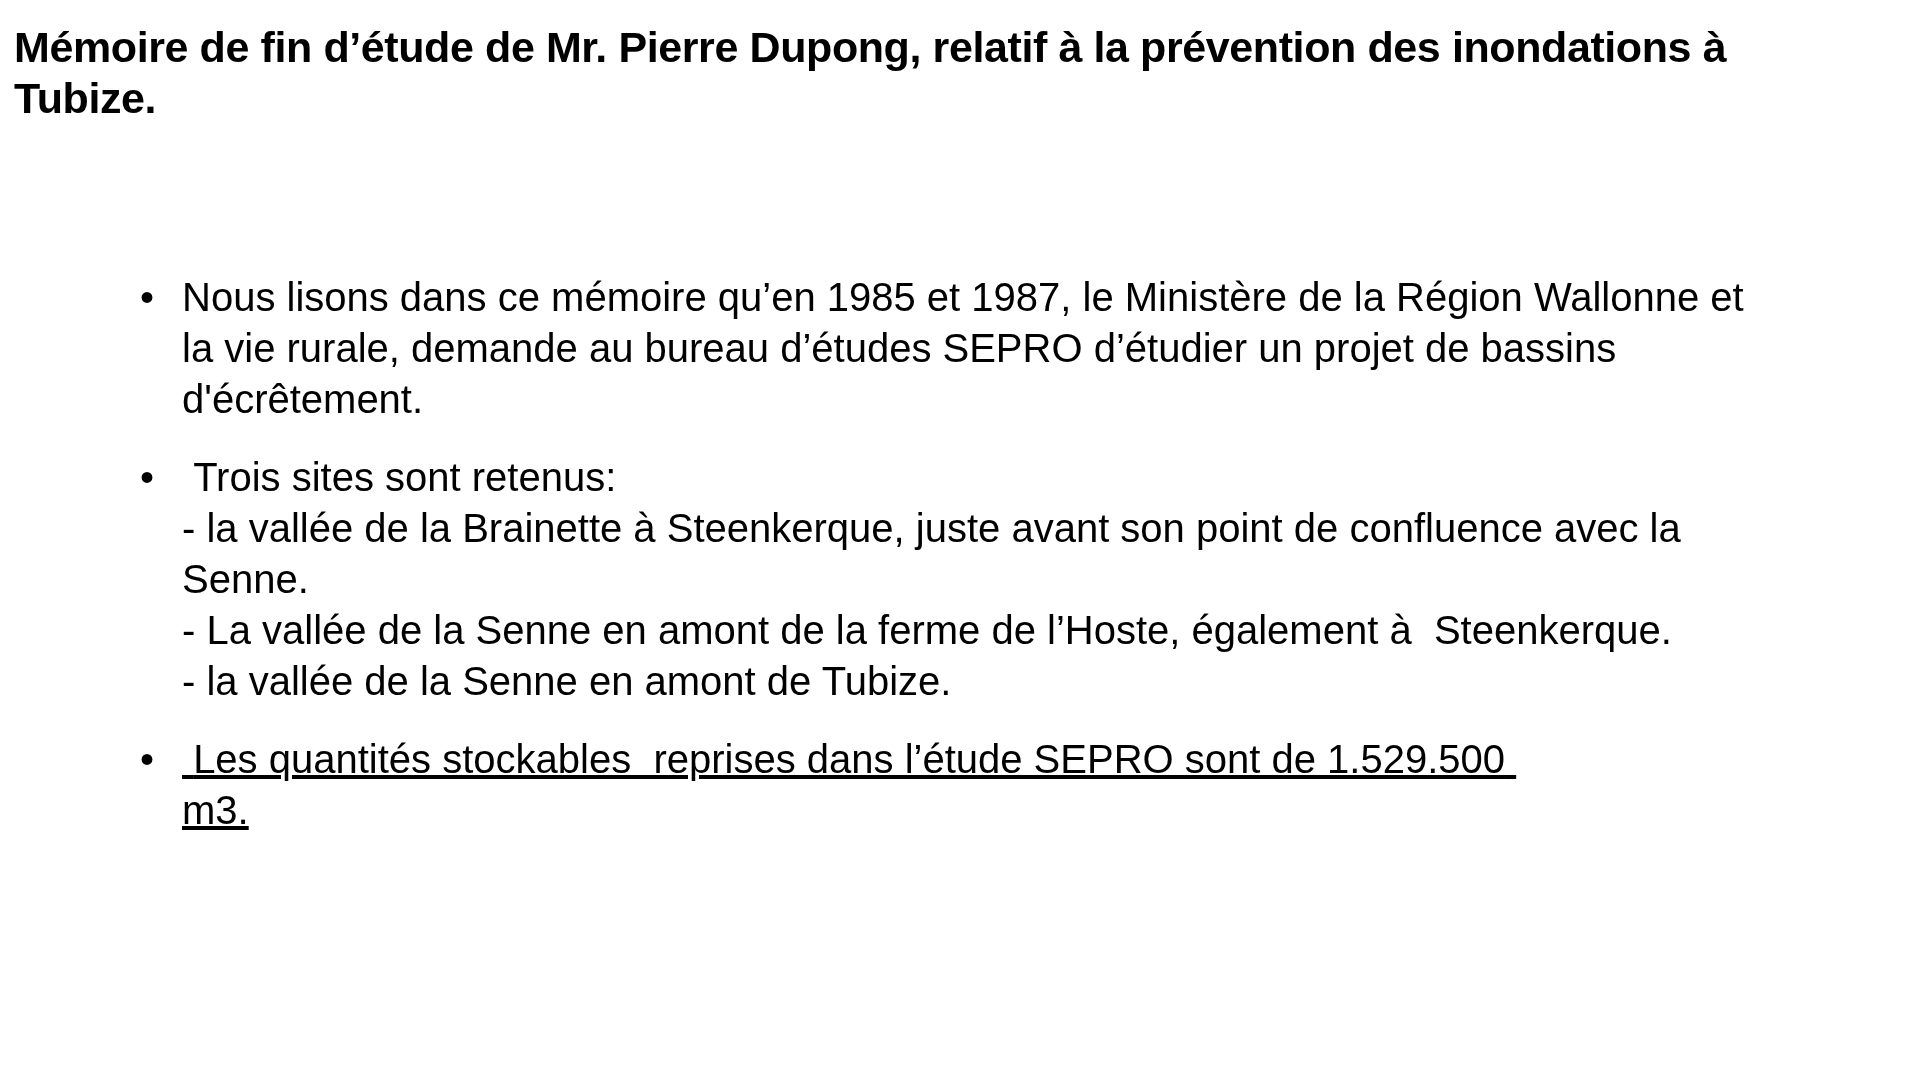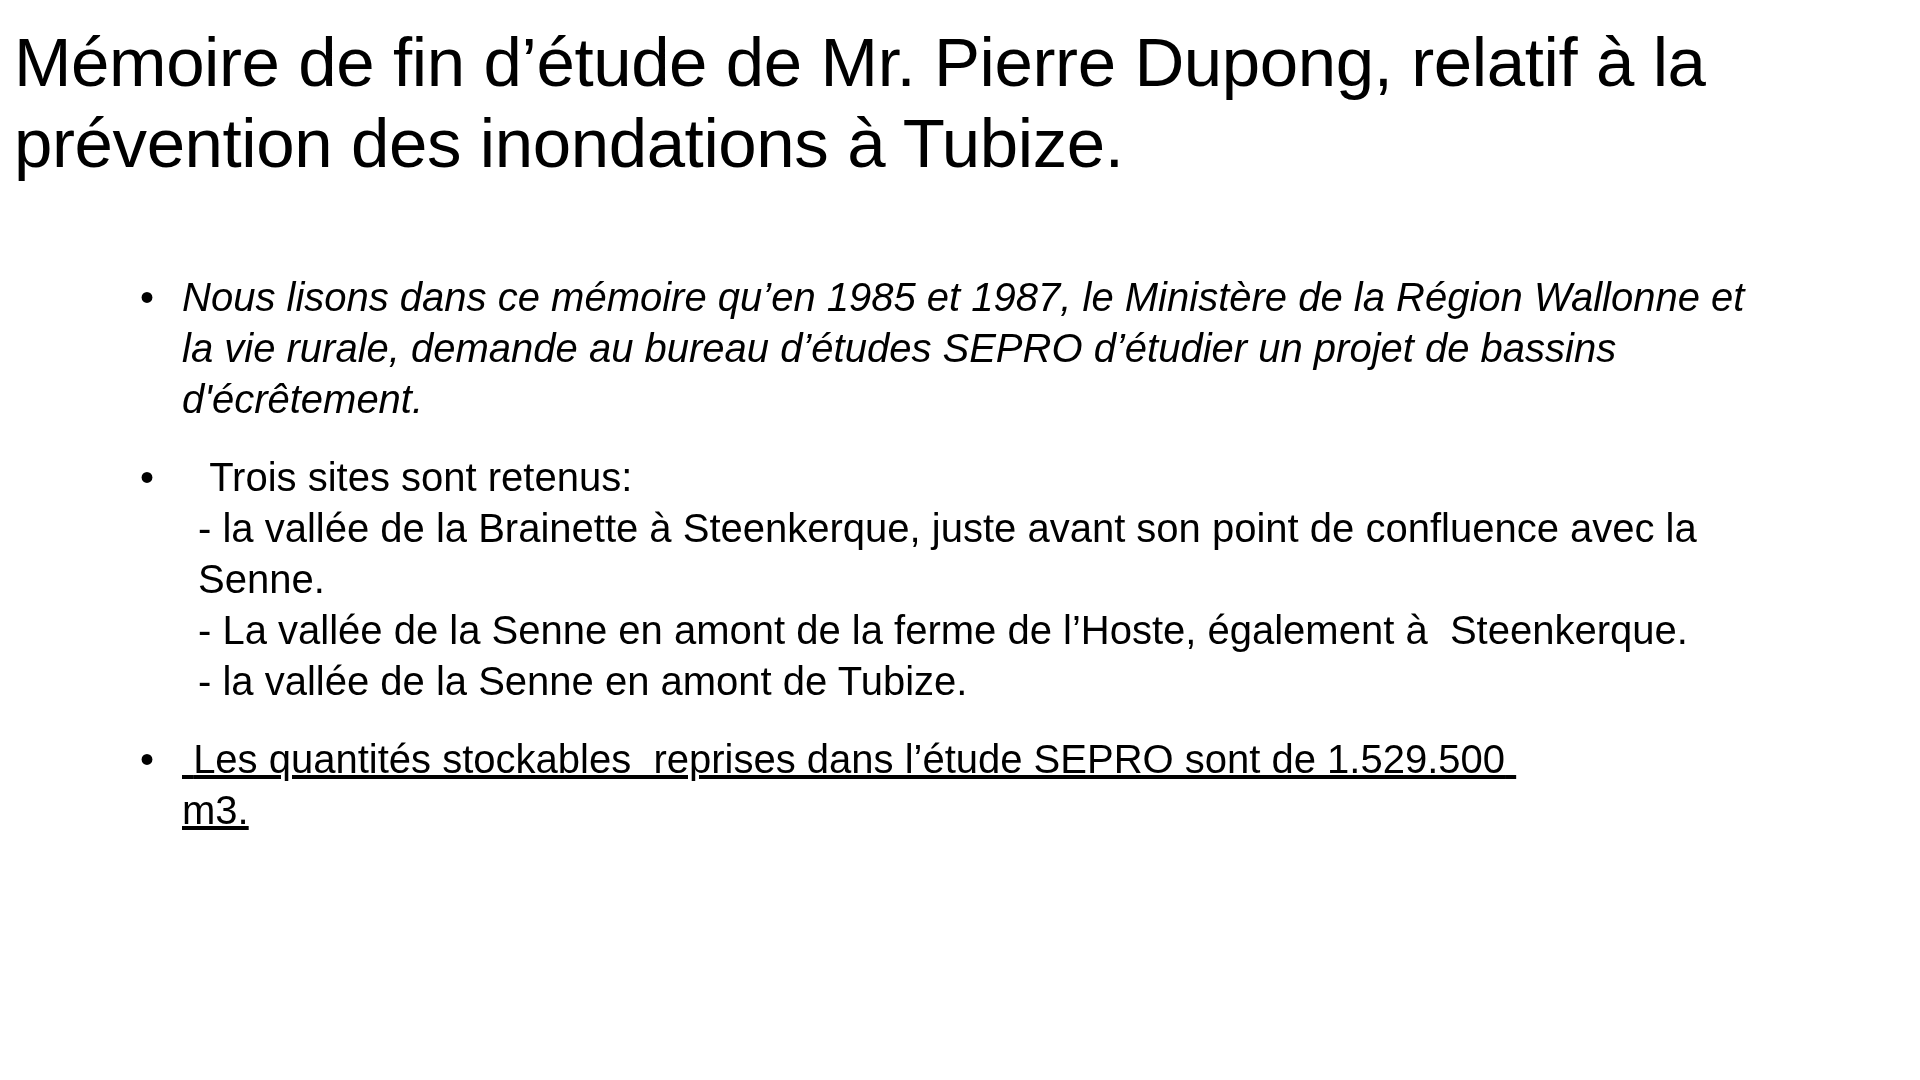--- a/index.html
+++ b/index.html
@@ -19,23 +19,23 @@
     width: 1920px;
     height: 1080px;
     background: #ffffff;
     box-sizing: border-box;
   }
   .slide-title {
     position: absolute;
     left: 14px;
     top: 22px;
     width: 1860px;
-    font-size: 69px;
+    font-size: 43px;
     line-height: 1.18;
-    font-weight: 400;
+    font-weight: 700;
     letter-spacing: -0.4px;
     color: #000000;
     white-space: pre-wrap;
   }
   .body-block {
     position: absolute;
     left: 140px;
     top: 272px;
     width: 1660px;
   }
@@ -52,22 +52,22 @@
     text-align: left;
     color: #000000;
   }
   .bullet-text {
     flex: 1 1 auto;
     font-size: 40px;
     line-height: 1.28;
     color: #000000;
     white-space: pre-wrap;
   }
-  .b1 .bullet-text { max-width: 1570px; font-style: italic; }
-  .b2 .bullet-text { max-width: 1540px; margin-left: 16px; }
+  .b1 .bullet-text { max-width: 1570px; }
+  .b2 .bullet-text { max-width: 1540px; }
   .b3 .bullet-text { max-width: 1400px; text-decoration: underline; }
 </style>
 </head>
 <body>
 
 <div class="slide">
 
   <div class="slide-title">Mémoire de fin d’étude de Mr. Pierre Dupong, relatif à la prévention des inondations à Tubize.</div>
 
   <div class="body-block">

